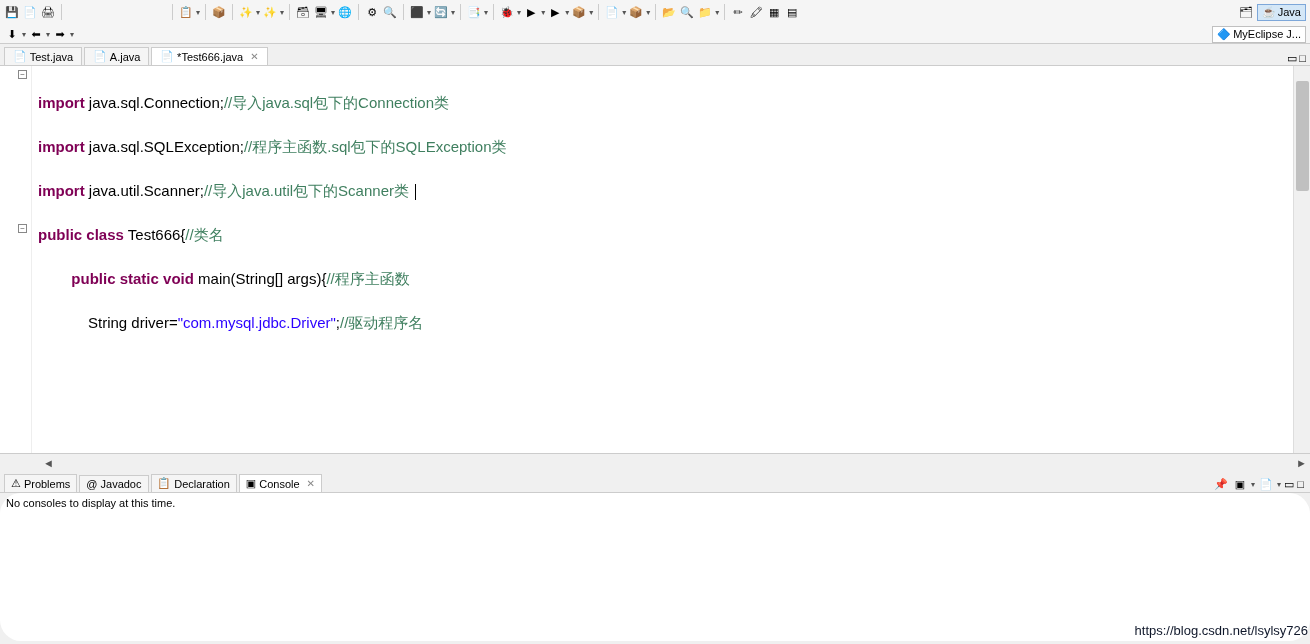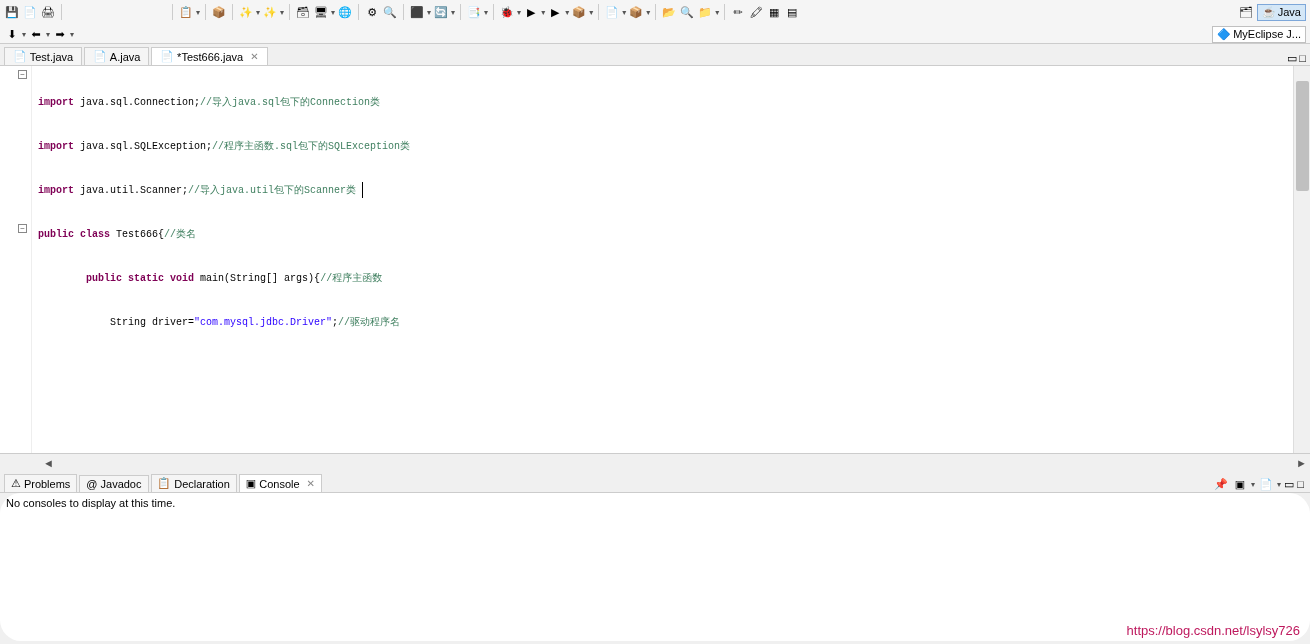--- a/index.html
+++ b/index.html
@@ -16,41 +16,41 @@
     
     .editor-tabs { height: 22px; background: #f0f0f0; border-bottom: 1px solid #ccc; display: flex; align-items: flex-end; padding-left: 4px; }
     .editor-tab { display: flex; align-items: center; gap: 3px; padding: 2px 8px; background: #f5f5f5; border: 1px solid #ccc; border-bottom: none; font-size: 11px; cursor: pointer; margin-right: 2px; }
     .editor-tab.active { background: #fff; }
     .tab-close { font-size: 10px; color: #888; cursor: pointer; margin-left: 4px; }
     .tab-controls { margin-left: auto; display: flex; gap: 2px; padding-right: 4px; }
     
     .editor-area { height: 388px; background: #fff; display: flex; border-bottom: 1px solid #ccc; }
     .gutter { width: 32px; background: #fff; border-right: 1px solid #eee; padding-top: 4px; position: relative; }
     .fold-marker { position: absolute; left: 18px; width: 9px; height: 9px; border: 1px solid #888; background: #fff; font-size: 8px; line-height: 7px; text-align: center; cursor: pointer; color: #555; }
-    .code-content { flex: 1; font-family: Liberation Mono, monospace; font-size: 10px; line-height: 22px; padding: 4px 0 4px 2px; white-space: pre; overflow: hidden; position: relative; }
+    .code-content { flex: 1; font-family: Liberation Sans, sans-serif; font-size: 15px; line-height: 22px; padding: 4px 0 4px 2px; white-space: pre; overflow: hidden; position: relative; }
     .code-line { padding: 0 4px; }
     
     .kw { color: #7f0055; font-weight: bold; }
     .str { color: #2a00ff; }
     .com { color: #3f7f5f; }
     
     .vscroll { width: 17px; background: #f0f0f0; border-left: 1px solid #ddd; position: relative; }
     .vscroll-thumb { position: absolute; top: 15px; left: 2px; width: 13px; height: 110px; background: #c0c0c0; border-radius: 2px; }
     .hscroll { height: 17px; background: #f0f0f0; display: flex; align-items: center; }
     .hscroll-arrow { width: 17px; height: 17px; display: flex; align-items: center; justify-content: center; color: #555; cursor: pointer; }
     .hscroll-track { flex: 1; height: 17px; background: #f0f0f0; }
     
     .bottom-tabs { height: 22px; background: #f0f0f0; border-bottom: 1px solid #ccc; display: flex; align-items: flex-end; padding-left: 4px; }
     .bottom-tab { display: flex; align-items: center; gap: 3px; padding: 2px 6px; background: #f5f5f5; border: 1px solid #ccc; border-bottom: none; font-size: 11px; cursor: pointer; margin-right: 2px; }
     .bottom-tab.active { background: #fff; }
     .bottom-controls { margin-left: auto; display: flex; gap: 3px; padding-right: 6px; align-items: center; }
     
     .console-area { height: 148px; background: #fff; padding: 4px 6px; font-size: 11px; border-radius: 21px; }
     
-    .watermark { position: absolute; bottom: 6px; right: 10px; color: #be185d; font-size: 13px; font-family: Arial; margin-top: 36px; }
+    .watermark { position: absolute; bottom: 6px; right: 2px; color: #0f172a; font-size: 13px; font-family: Arial; margin-top: 36px; }
     
     .cursor-caret { display: inline-block; width: 1px; height: 16px; background: #000; vertical-align: middle; margin-left: 6px; }
   </style>
 </head>
 <body>
 
 <div class="toolbar">
   <div class="toolbar-row">
     <span class="tb-icon">💾</span>
     <span class="tb-icon">📄</span>

